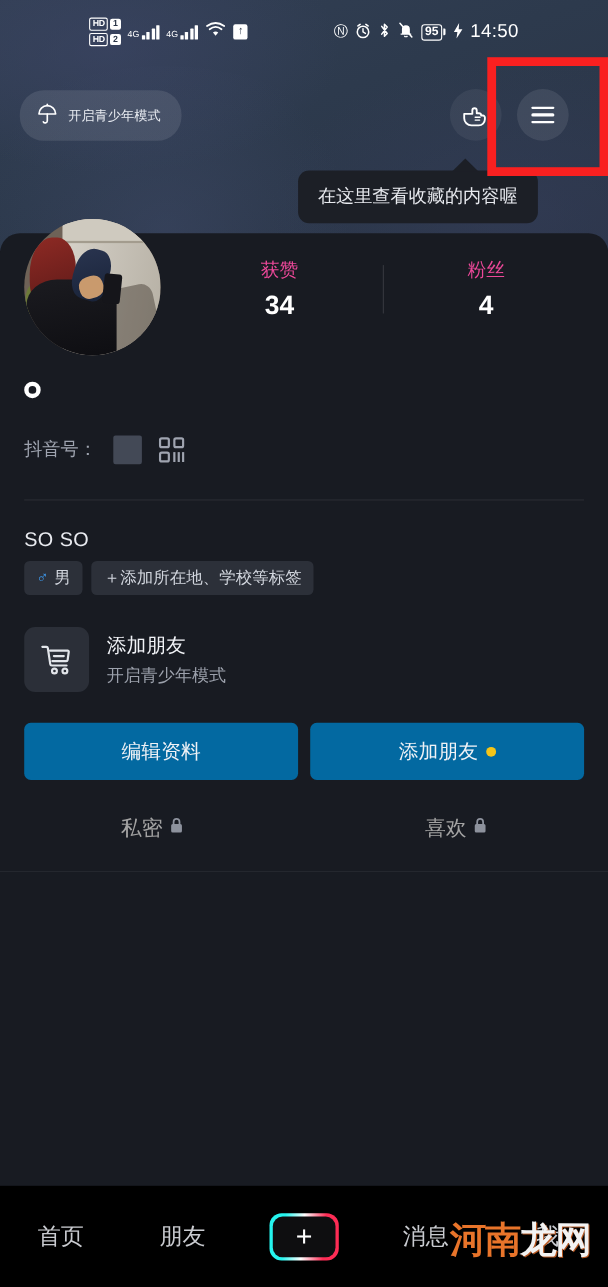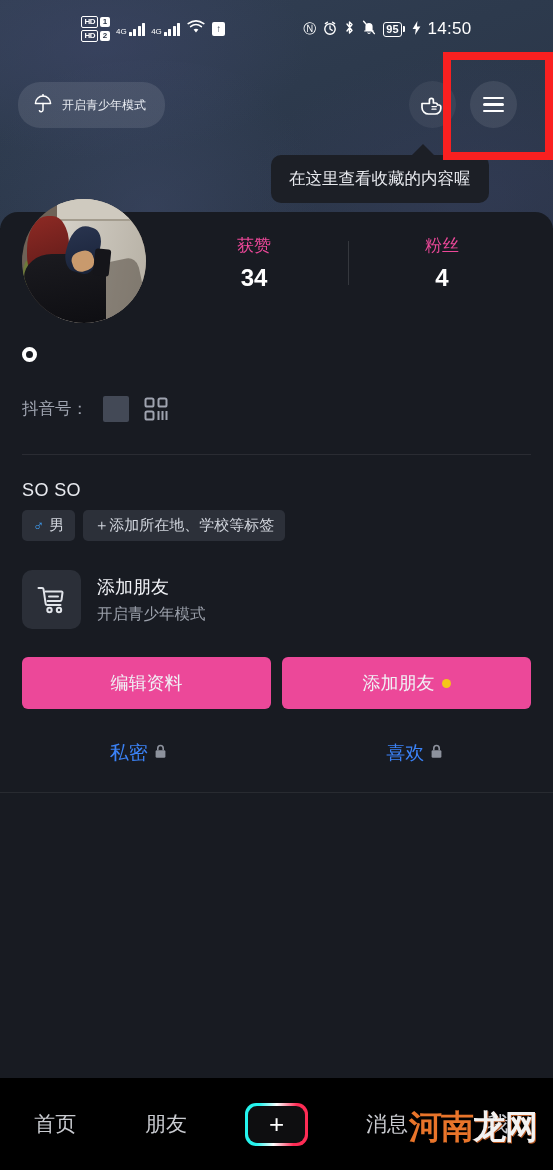--- a/index.html
+++ b/index.html
@@ -379,21 +379,21 @@
     position: absolute;
     left: 22px; top: 445px;
     width: 509px;
     display: flex;
     gap: 11px;
   }
   .action-btn {
     flex: 1;
     height: 52px;
     border-radius: 6px;
-    background: #ec4899;
+    background: #0369a1;
     color: #f0f2f6;
     font-size: 18px;
     display: flex;
     align-items: center;
     justify-content: center;
     gap: 7px;
   }
   .yellow-dot {
     width: 9px; height: 9px;
     border-radius: 50%;
@@ -404,21 +404,21 @@
     position: absolute;
     left: 0; top: 528px;
     width: 553px;
     display: flex;
   }
   .tab {
     flex: 1;
     text-align: center;
     padding-bottom: 16px;
     position: relative;
-    color: #3b82f6;
+    color: #a3a3a3;
     font-size: 19px;
     display: flex;
     align-items: center;
     justify-content: center;
     gap: 6px;
   }
   .tab.active { color: #ffffff; font-weight: bold; }
   .tab.active::after {
     content: "";
     position: absolute;

